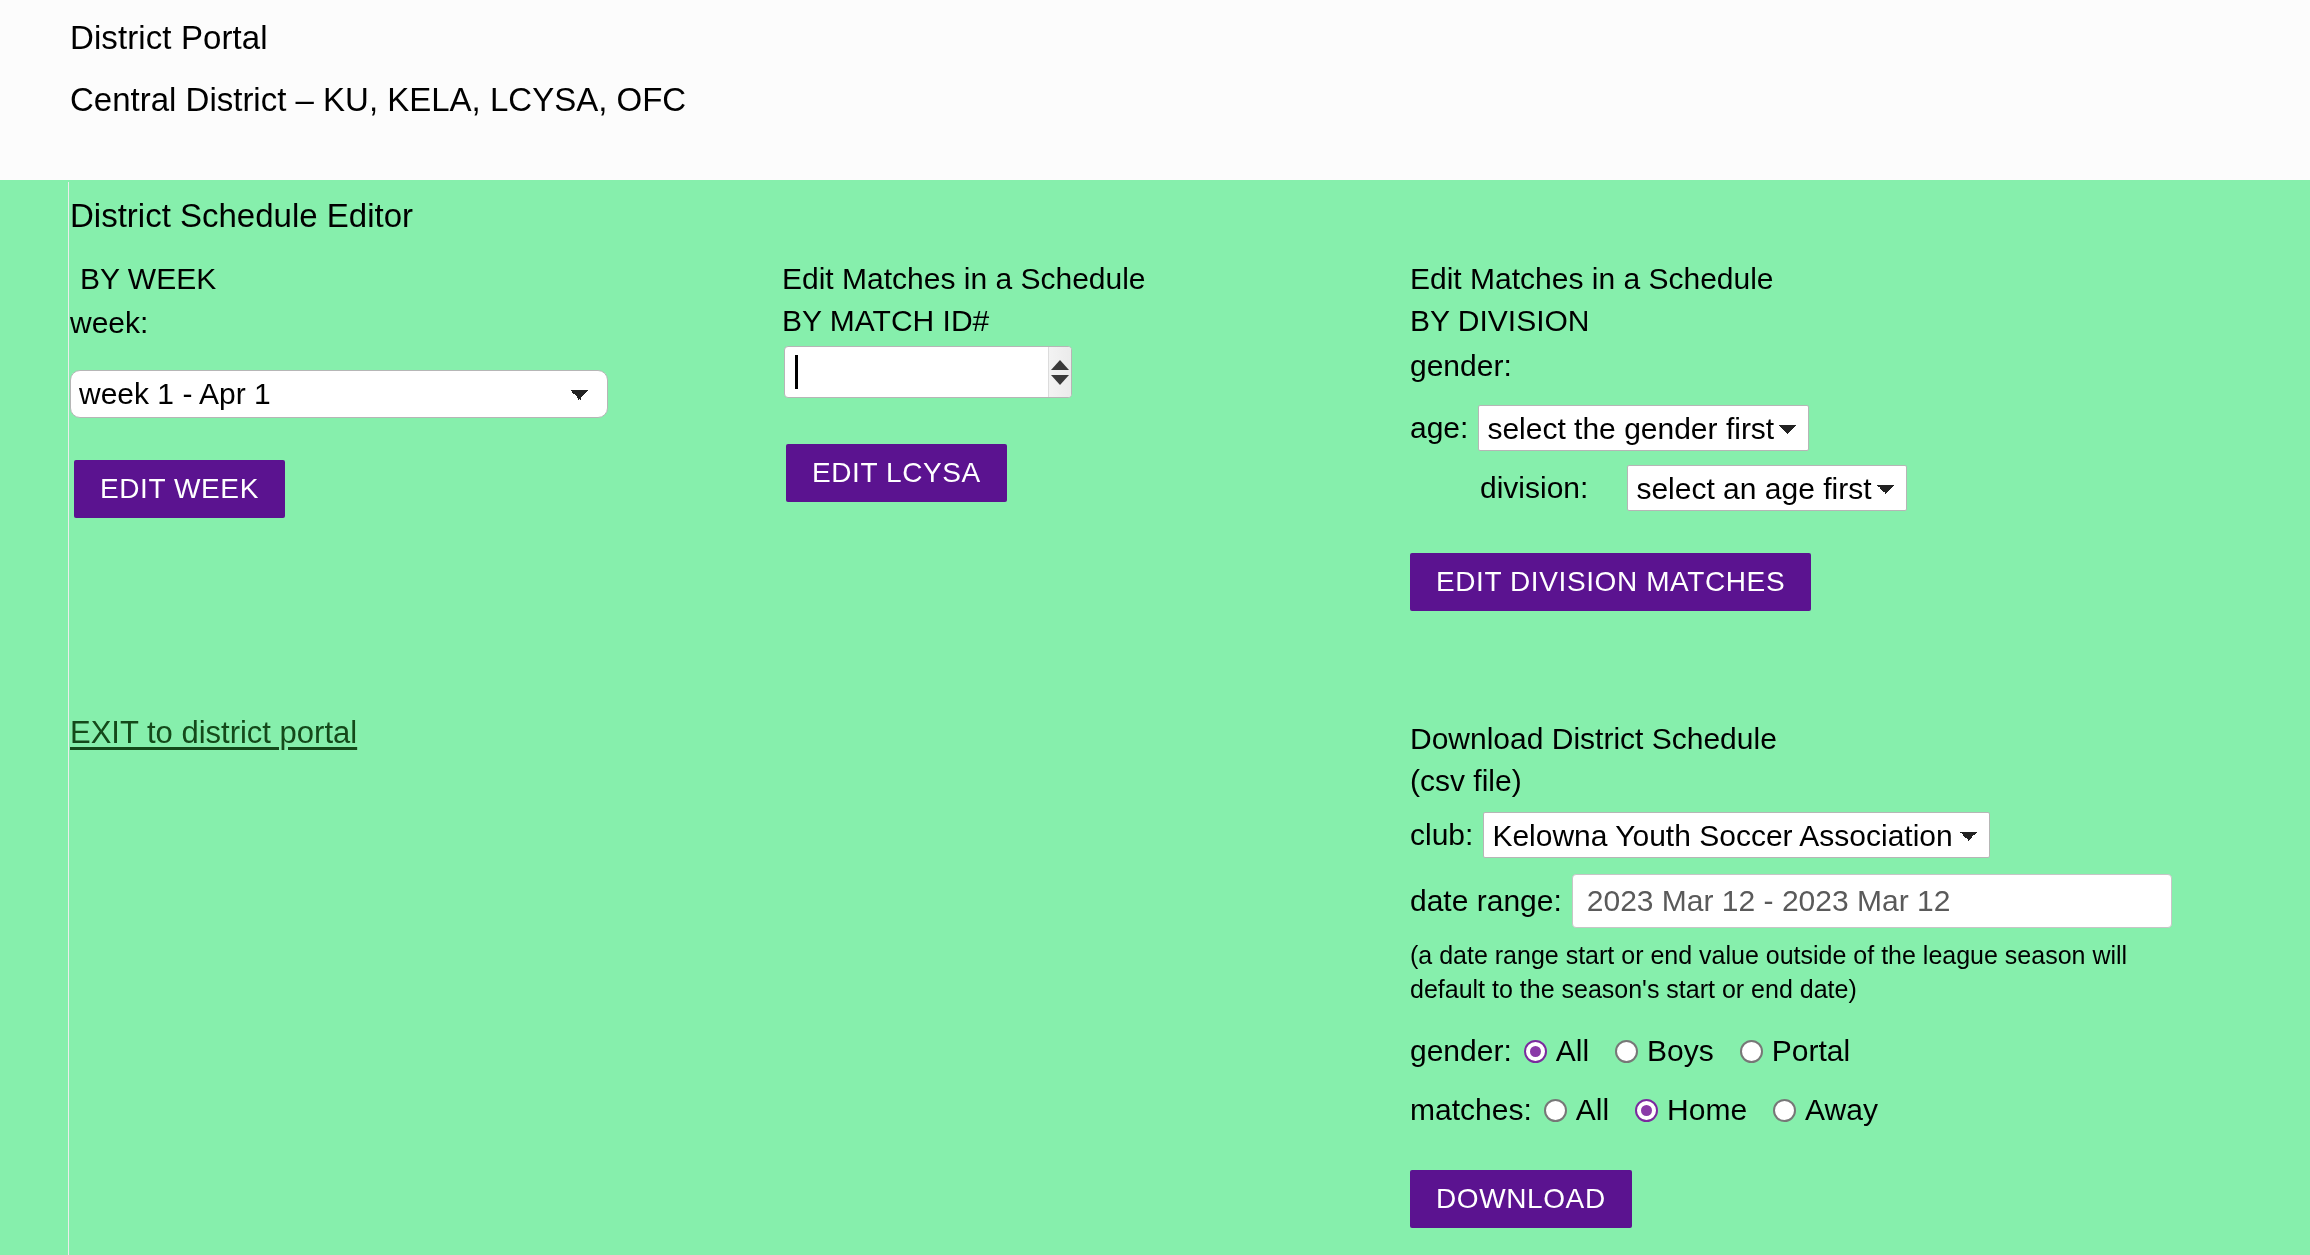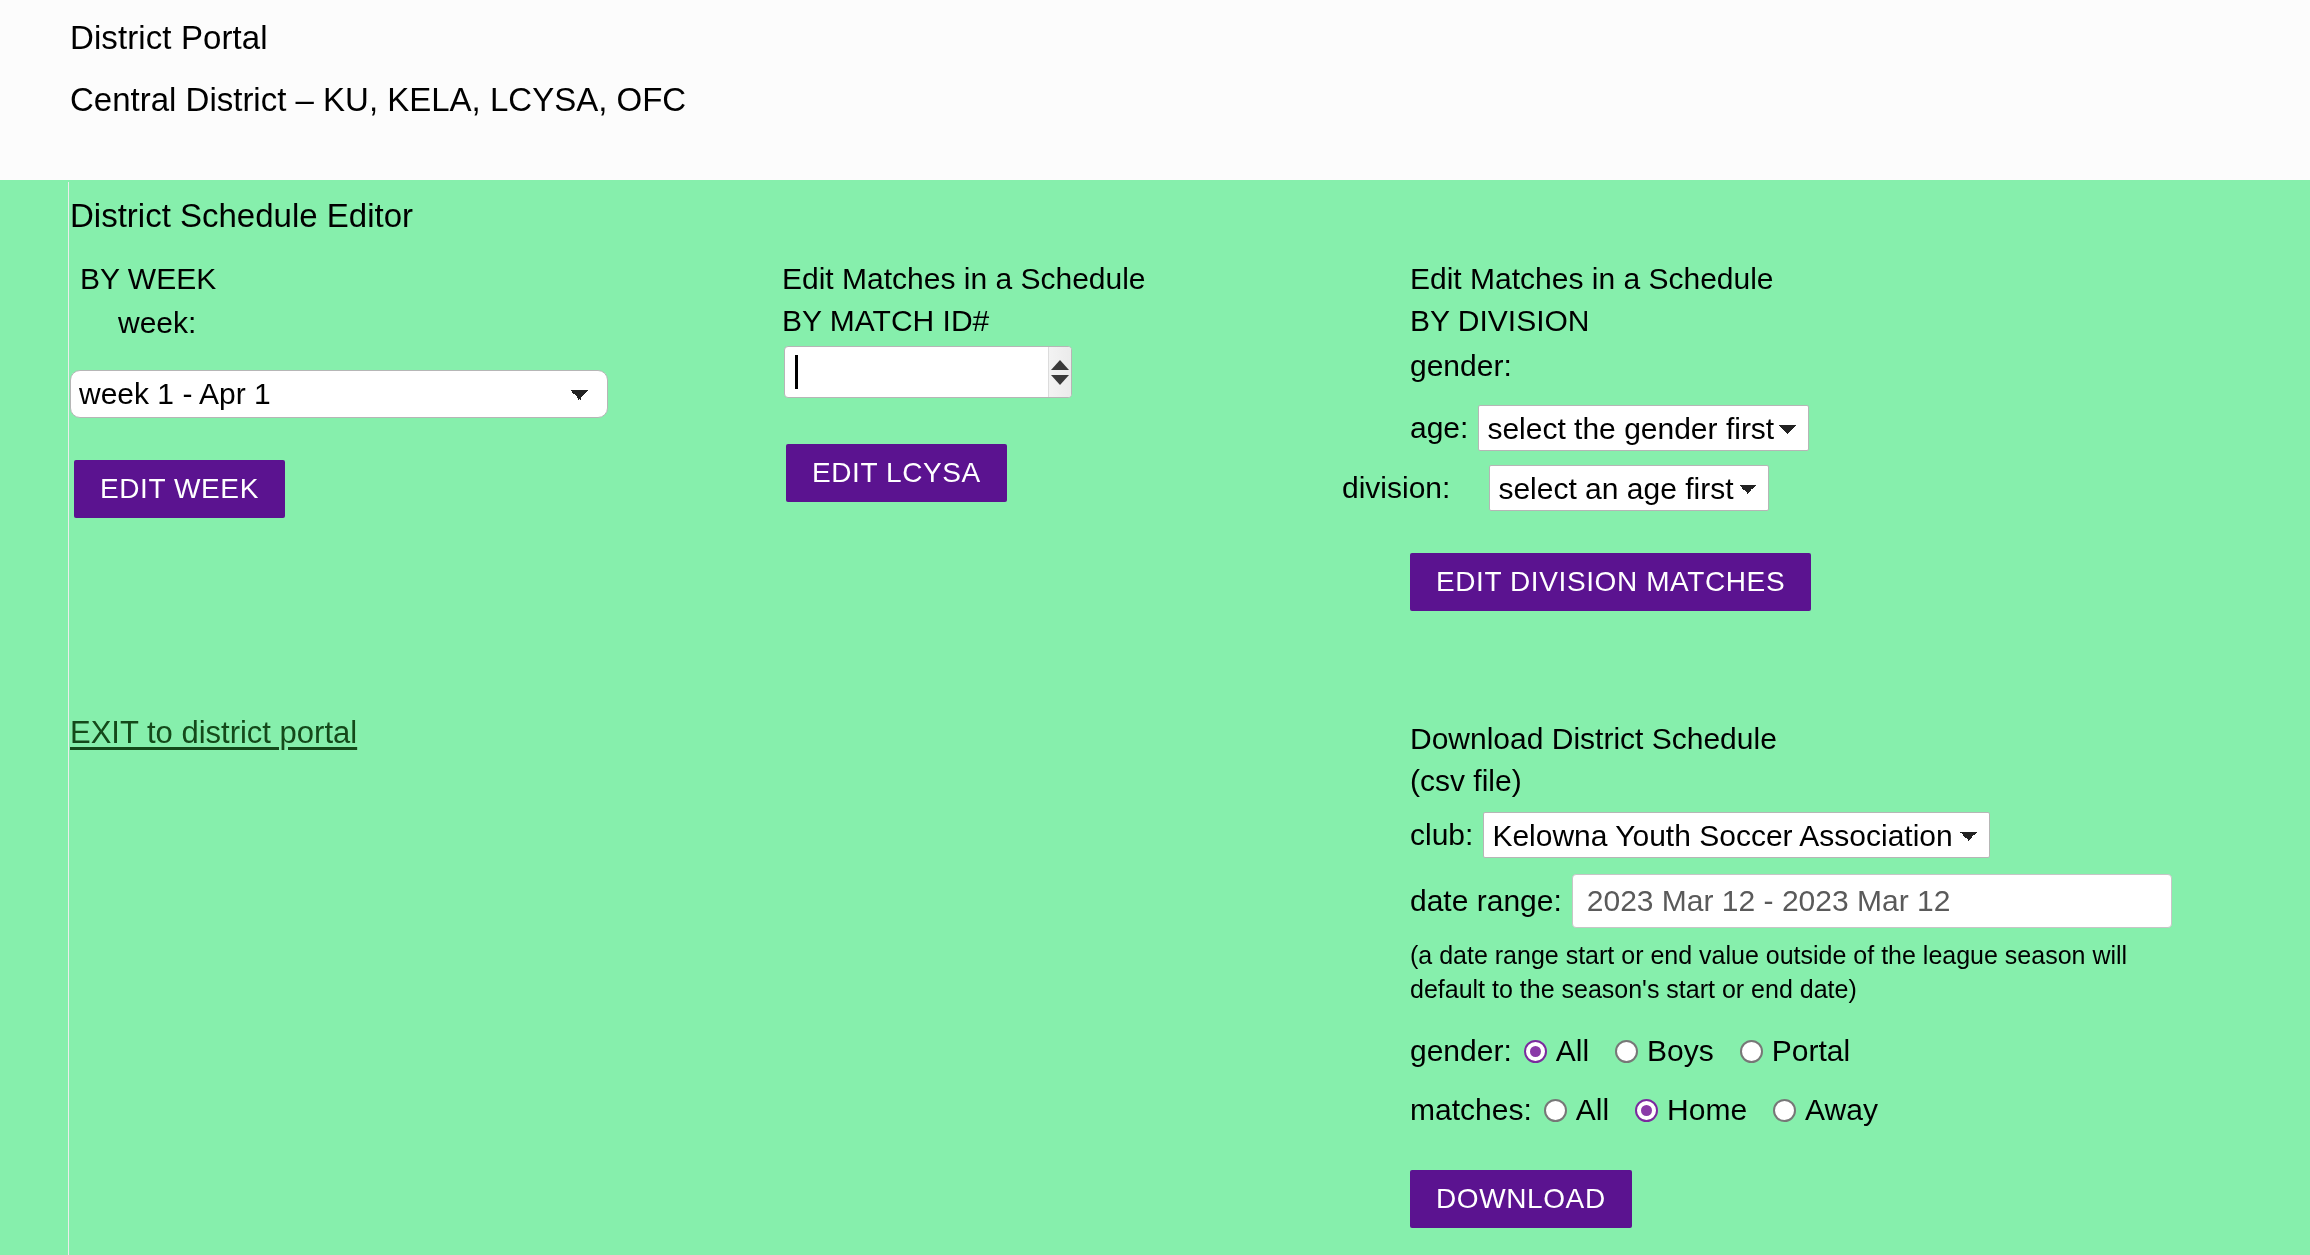--- a/index.html
+++ b/index.html
@@ -170,21 +170,21 @@
 
   
   #div-head { left: 1410px; top: 258px; }
   .inline-row {
     display: flex;
     align-items: center;
     gap: 10px;
   }
   #gender-row { left: 1410px; top: 345px; }
   #age-row    { left: 1410px; top: 405px; }
-  #division-row { left: 1342px; top: 465px; gap: 39px; }
+  #division-row { left: 1480px; top: 465px; gap: 39px; }
 
   
   #dl-head { left: 1410px; top: 718px; }
   #club-row { left: 1410px; top: 812px; }
   #date-row { left: 1410px; top: 874px; }
   #date-input {
     width: 600px;
     height: 54px;
     font-family: "Liberation Sans", sans-serif;
     font-size: 30px;
@@ -253,21 +253,21 @@
 <div id="page">
 
   <div id="header-band"></div>
   <div id="col-rule"></div>
 
   <div class="abs portal-title">District Portal</div>
   <div class="abs portal-sub">Central District – KU, KELA, LCYSA, OFC</div>
   <div class="abs editor-title">District Schedule Editor</div>
 
   <div class="abs section-head" style="left:80px; top:258px;">BY WEEK</div>
-  <div class="abs fieldlabel" style="left:70px; top:302px;padding-left:48px;">week:</div>
+  <div class="abs fieldlabel" style="left:70px; top:302px;">week:</div>
 
   <select class="abs ui-select" id="week-select">
     <option>week 1 - Apr 1</option>
   </select>
 
   <button class="abs btn" id="edit-week-btn">EDIT WEEK</button>
 
   <div class="abs section-head" id="mid-head">Edit Matches in a Schedule
 BY MATCH ID#</div>
 

